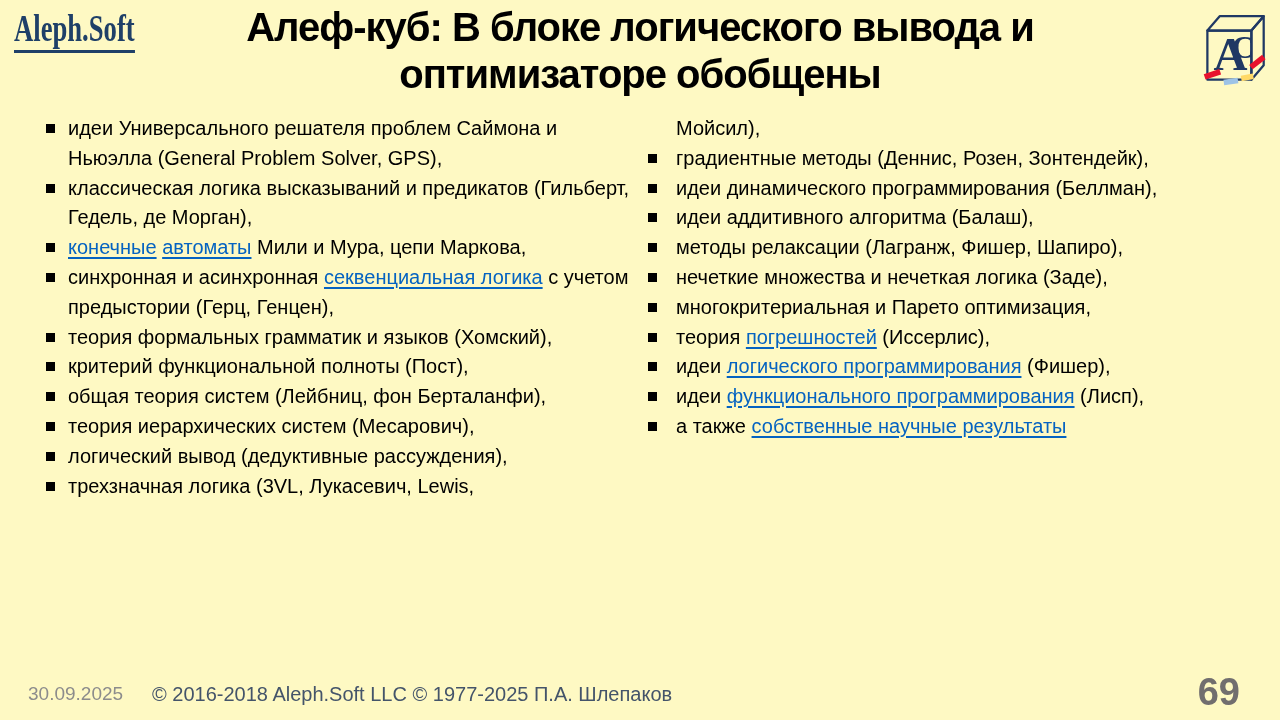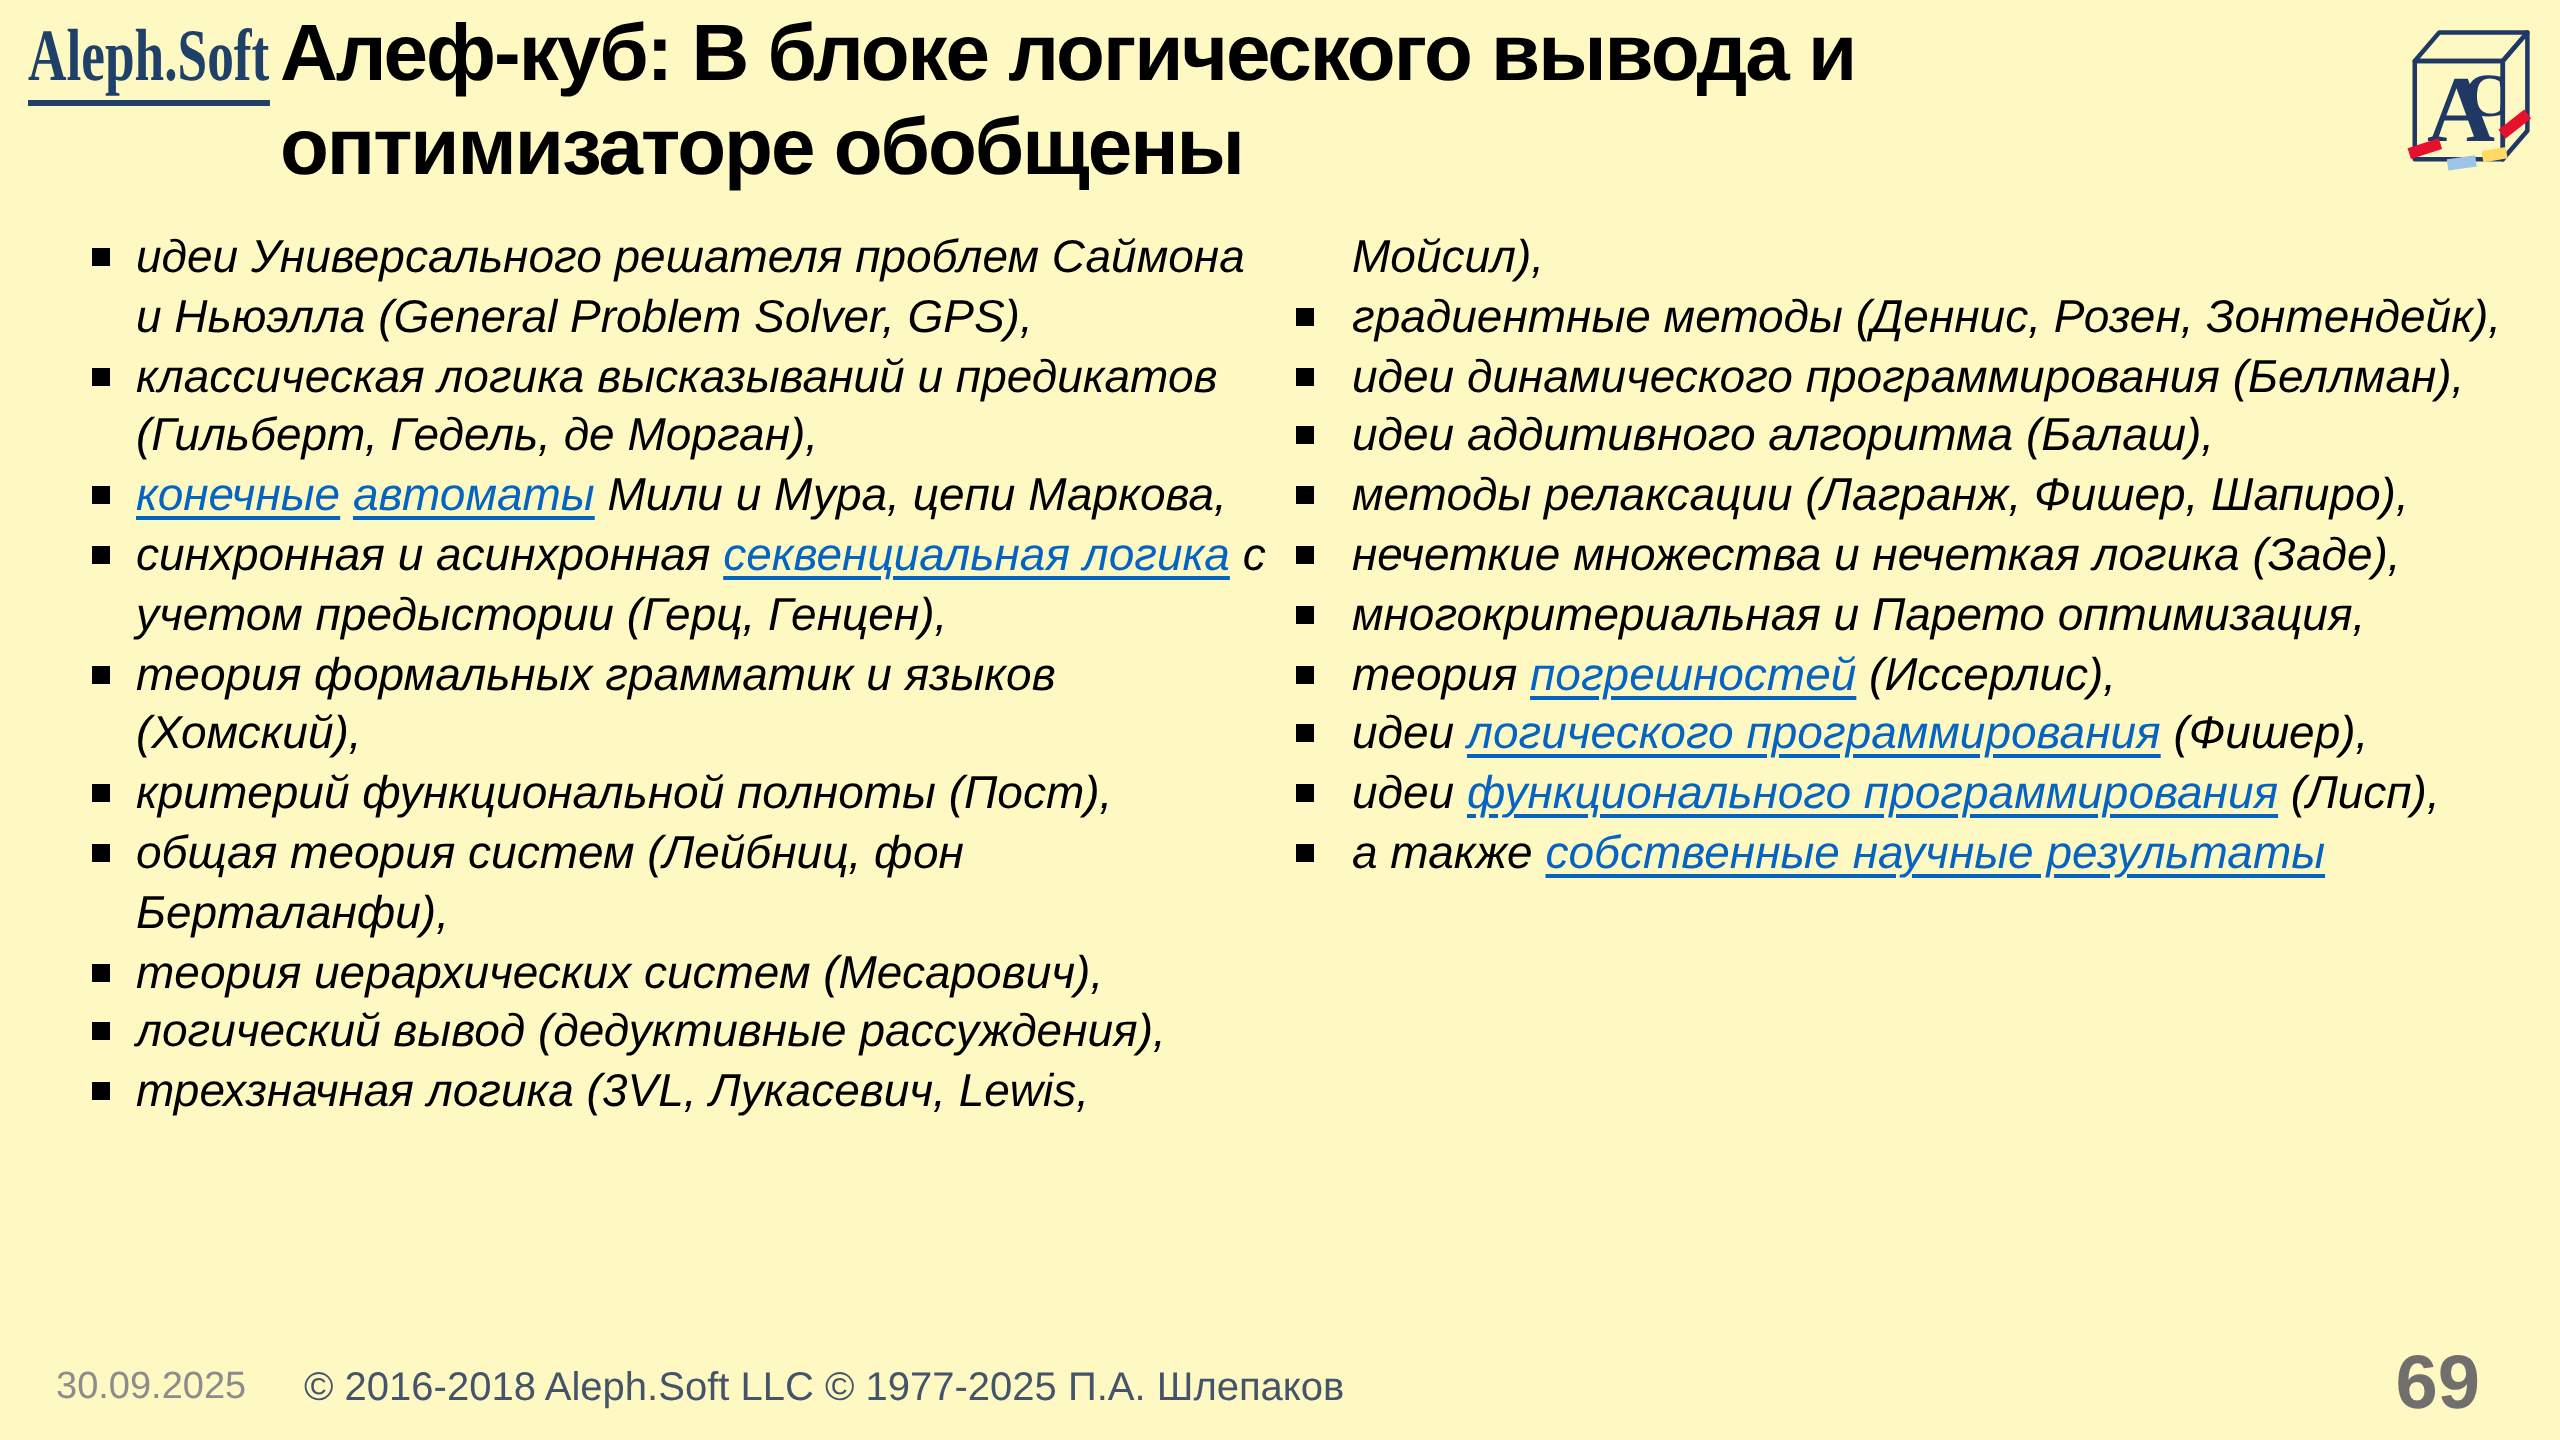--- a/index.html
+++ b/index.html
@@ -17,28 +17,29 @@
     font-weight:bold;font-size:37px;line-height:1;
     color:#1F4068;
     display:inline-block;
     transform:scaleX(0.72);transform-origin:left top;
     border-bottom:3px solid #1F4068;
     padding-bottom:3px;
     letter-spacing:0px;
   }
   .slide-title{
     position:absolute;left:140px;top:4px;width:1000px;
+    text-align:center;
     font-weight:bold;font-size:40px;line-height:47px;
     letter-spacing:-1px;color:#000;
   }
   .cube-logo{position:absolute;right:12px;top:8px;width:68px;height:86px;}
   
   .col{
     position:absolute;top:114px;
-    font-size:23px;line-height:29.8px;color:#000;font-style:italic;
+    font-size:20px;line-height:29.8px;color:#000;
   }
   .col-left{left:40px;width:594px;}
   .col-right{left:648px;width:616px;}
   .bullet-item{position:relative;padding-left:28px;}
   .bullet-marker{
     position:absolute;left:6px;top:10px;
     width:9px;height:9px;background:#000;
   }
   .col-right .bullet-marker{left:0px;}
   a.hyperlink{

